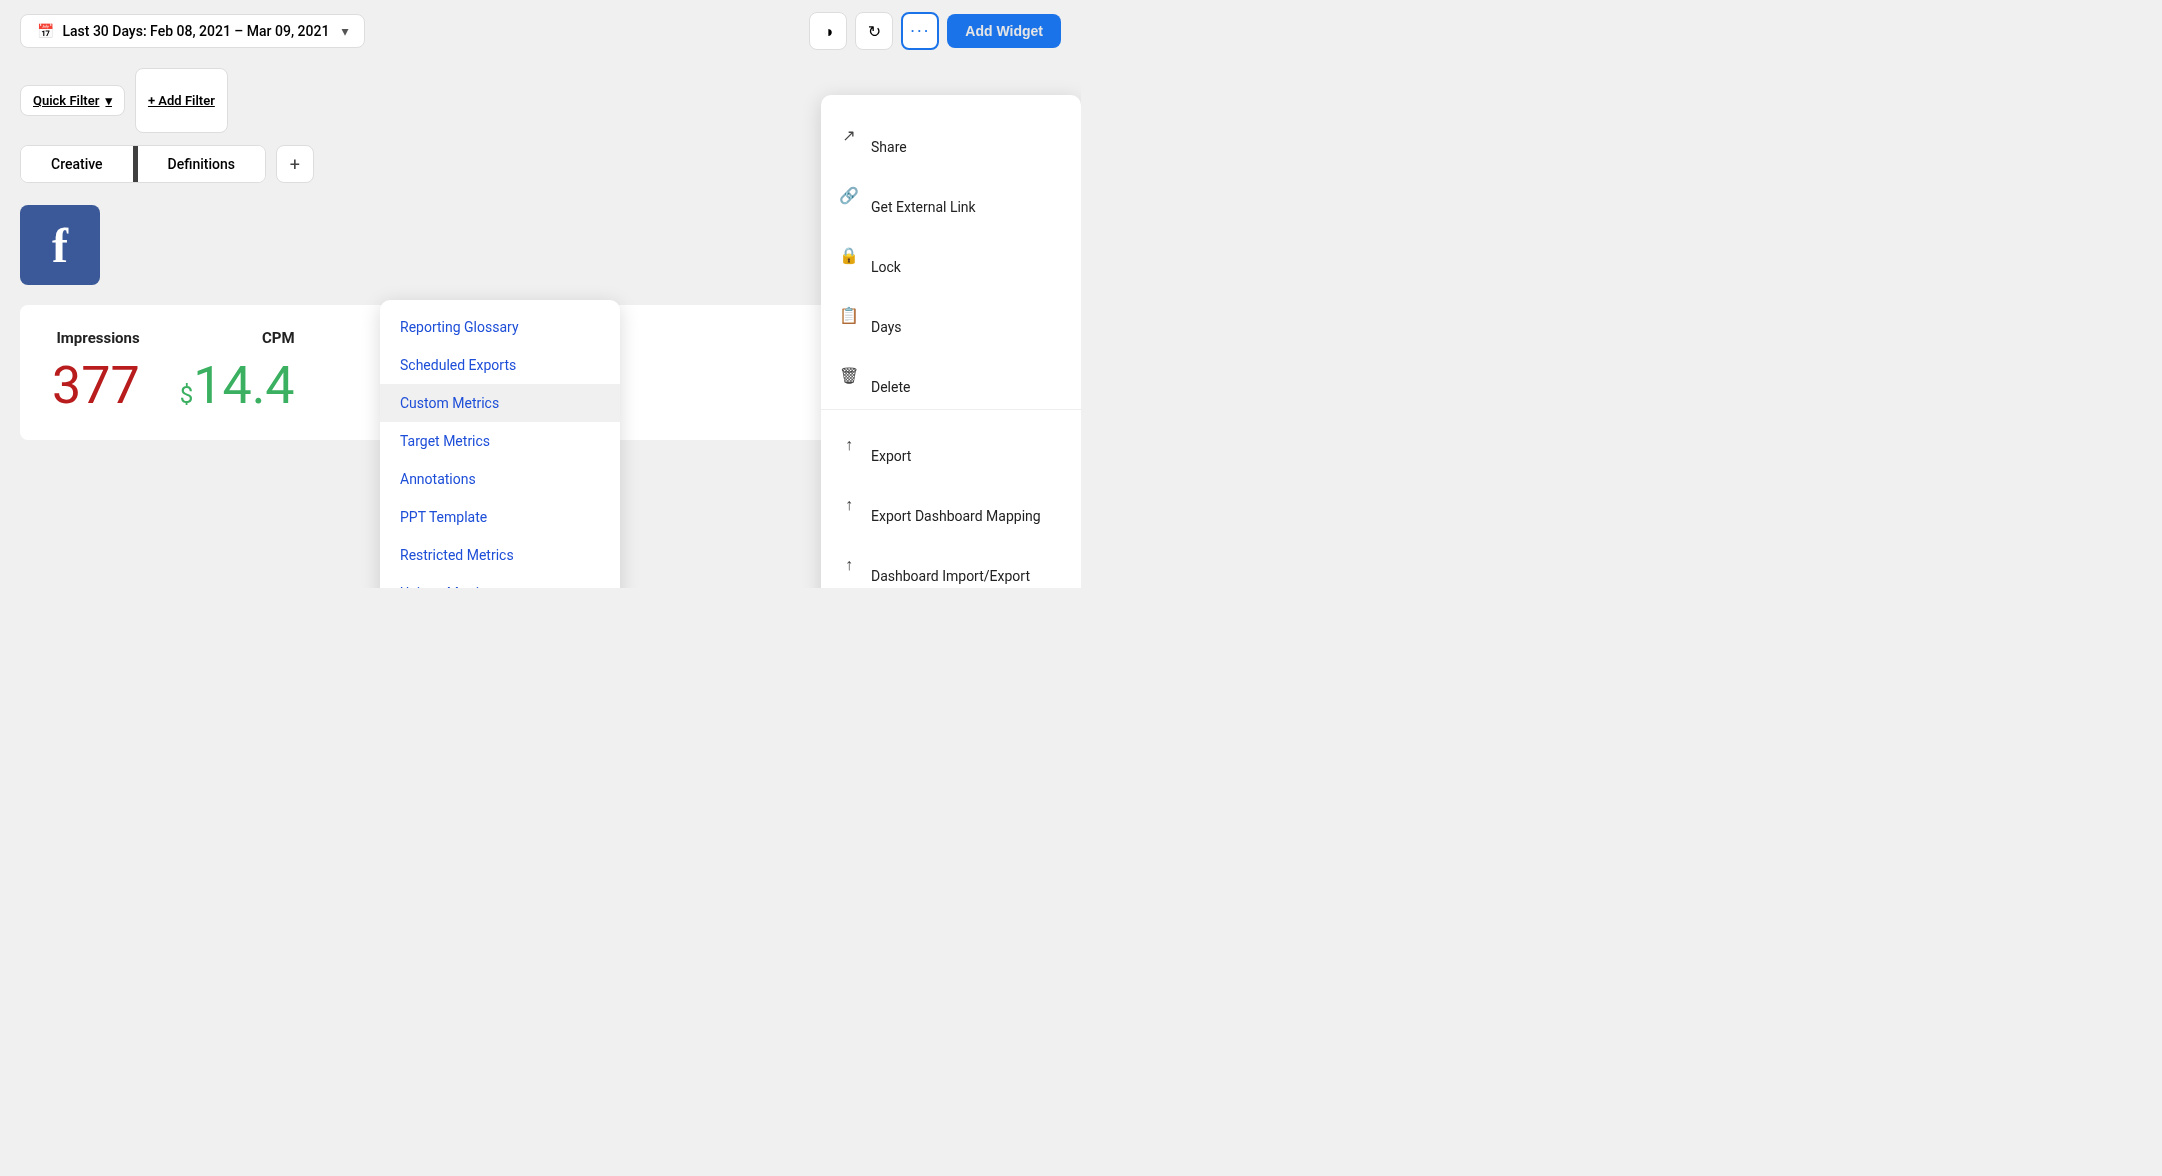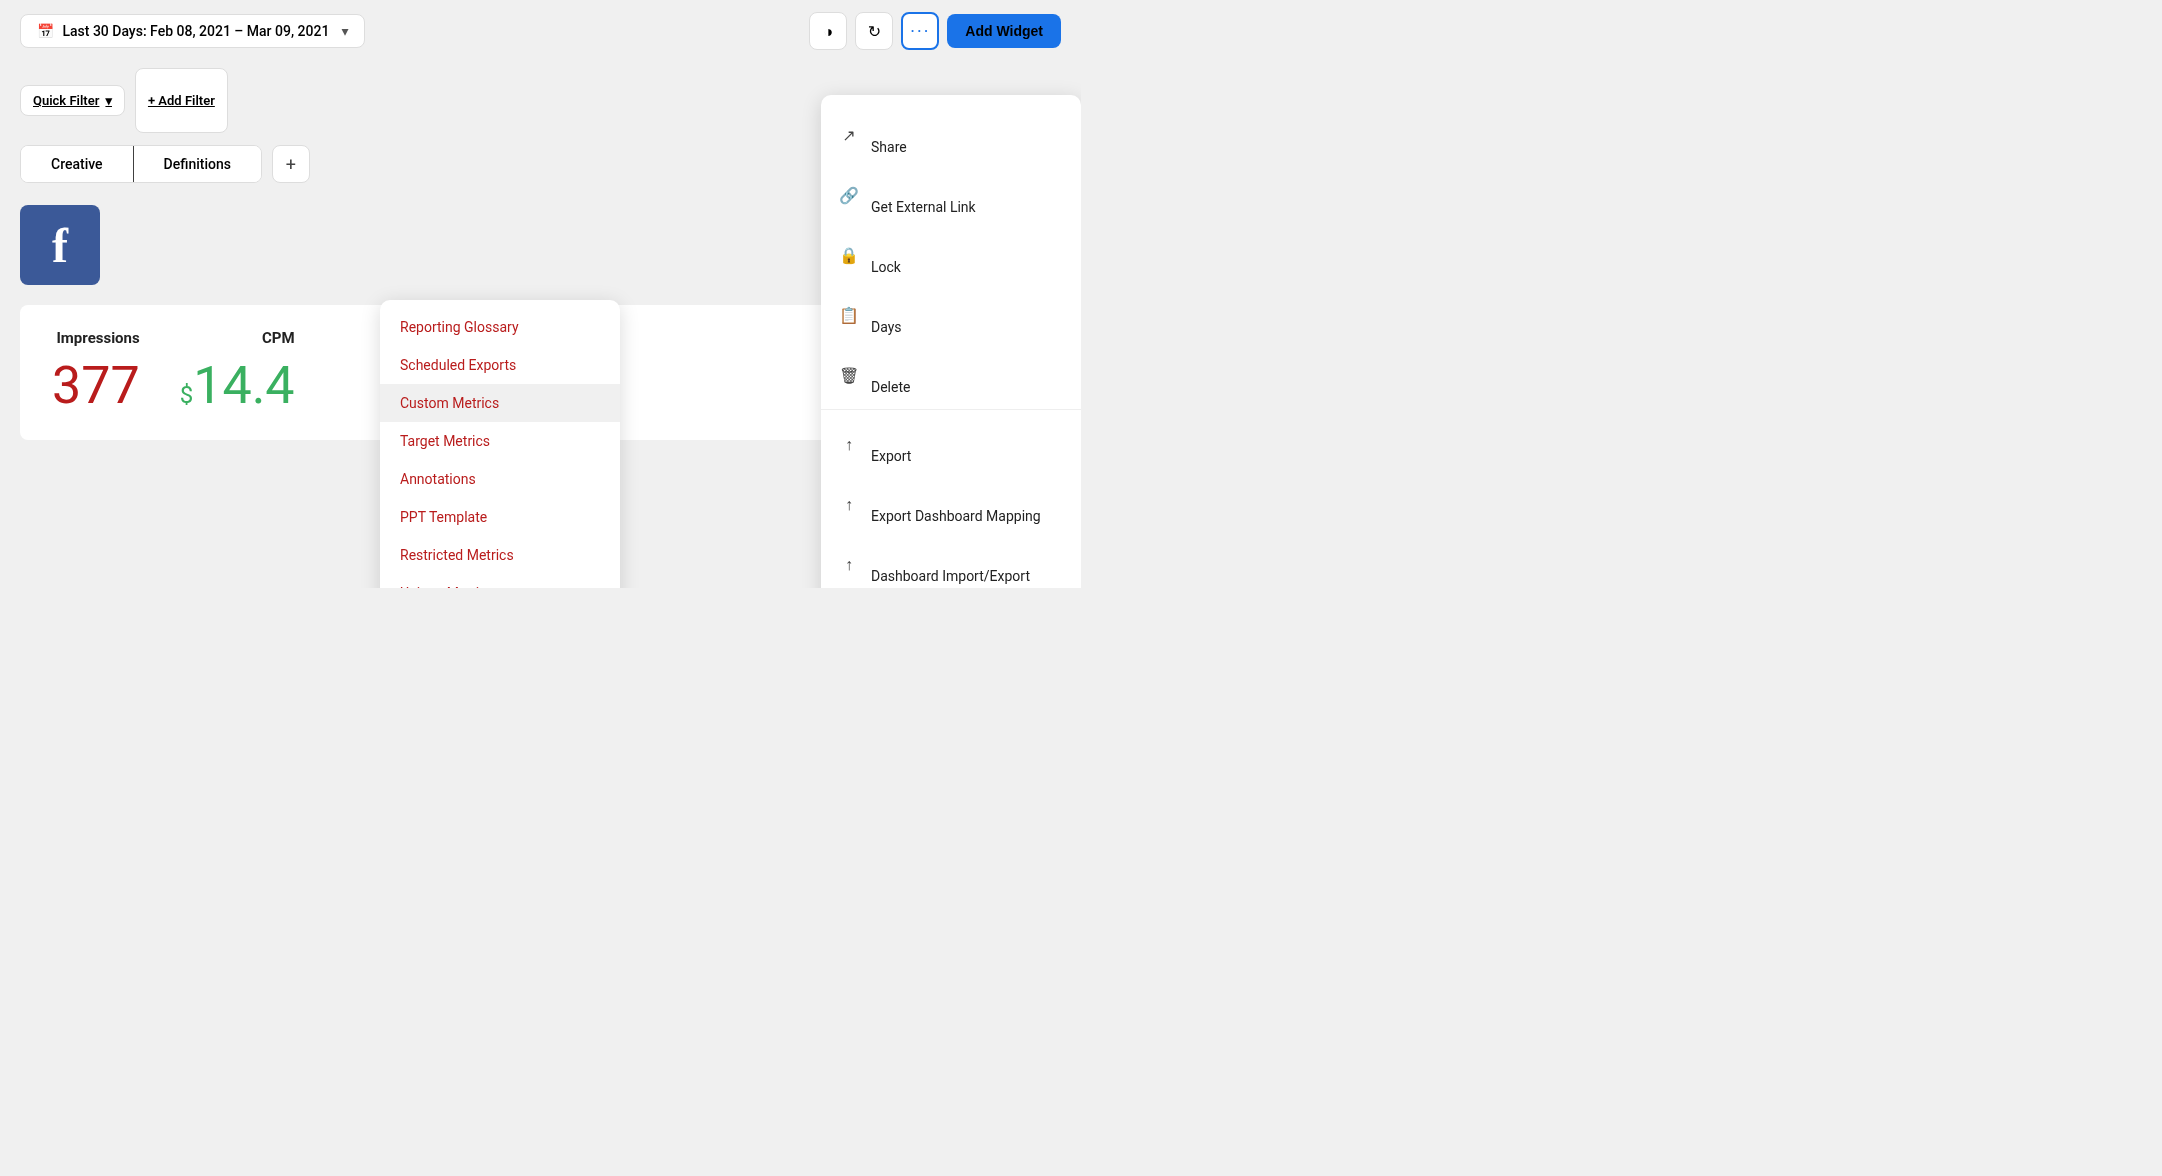--- a/index.html
+++ b/index.html
@@ -55,21 +55,21 @@
       justify-content: center;
       cursor: pointer;
       font-size: 16px;
     }
     .icon-btn.dots-active {
       border: 2px solid #1a73e8;
       color: #1a73e8;
     }
     .add-widget-btn {
       background: #1a73e8;
-      color: #000000;
+      color: #e5e5e5;
       border: none;
       border-radius: 8px;
       padding: 9px 18px;
       font-size: 14px;
       font-weight: 600;
       cursor: pointer;
     }
 
     
     .filter-bar {
@@ -118,21 +118,21 @@
       background: white;
       border-radius: 8px;
       overflow: hidden;
       border: 1px solid #ddd;
     }
     .tab {
       padding: 10px 30px;
       font-size: 14px;
       font-weight: 500;
       cursor: pointer;
-      border-right: 1px solid #404040;
+      border-right: 5px solid #404040;
       background: white;
     }
     .tab:last-child { border-right: none; }
     .tab-add {
       width: 38px;
       height: 38px;
       background: white;
       border: 1px solid #ddd;
       border-radius: 8px;
       display: flex;
@@ -221,21 +221,21 @@
       background: white;
       border-radius: 10px;
       box-shadow: 0 4px 20px rgba(0,0,0,0.15);
       width: 240px;
       padding: 8px 0;
       z-index: 100;
     }
     .dropdown-left-item {
       padding: 11px 20px;
       font-size: 14px;
-      color: #b91c1c;
+      color: #1d4ed8;
       cursor: pointer;
     }
     .dropdown-left-item.active {
       background: #f0f0f0;
     }
 
     
     .dropdown-right {
       position: absolute;
       top: 95px;

